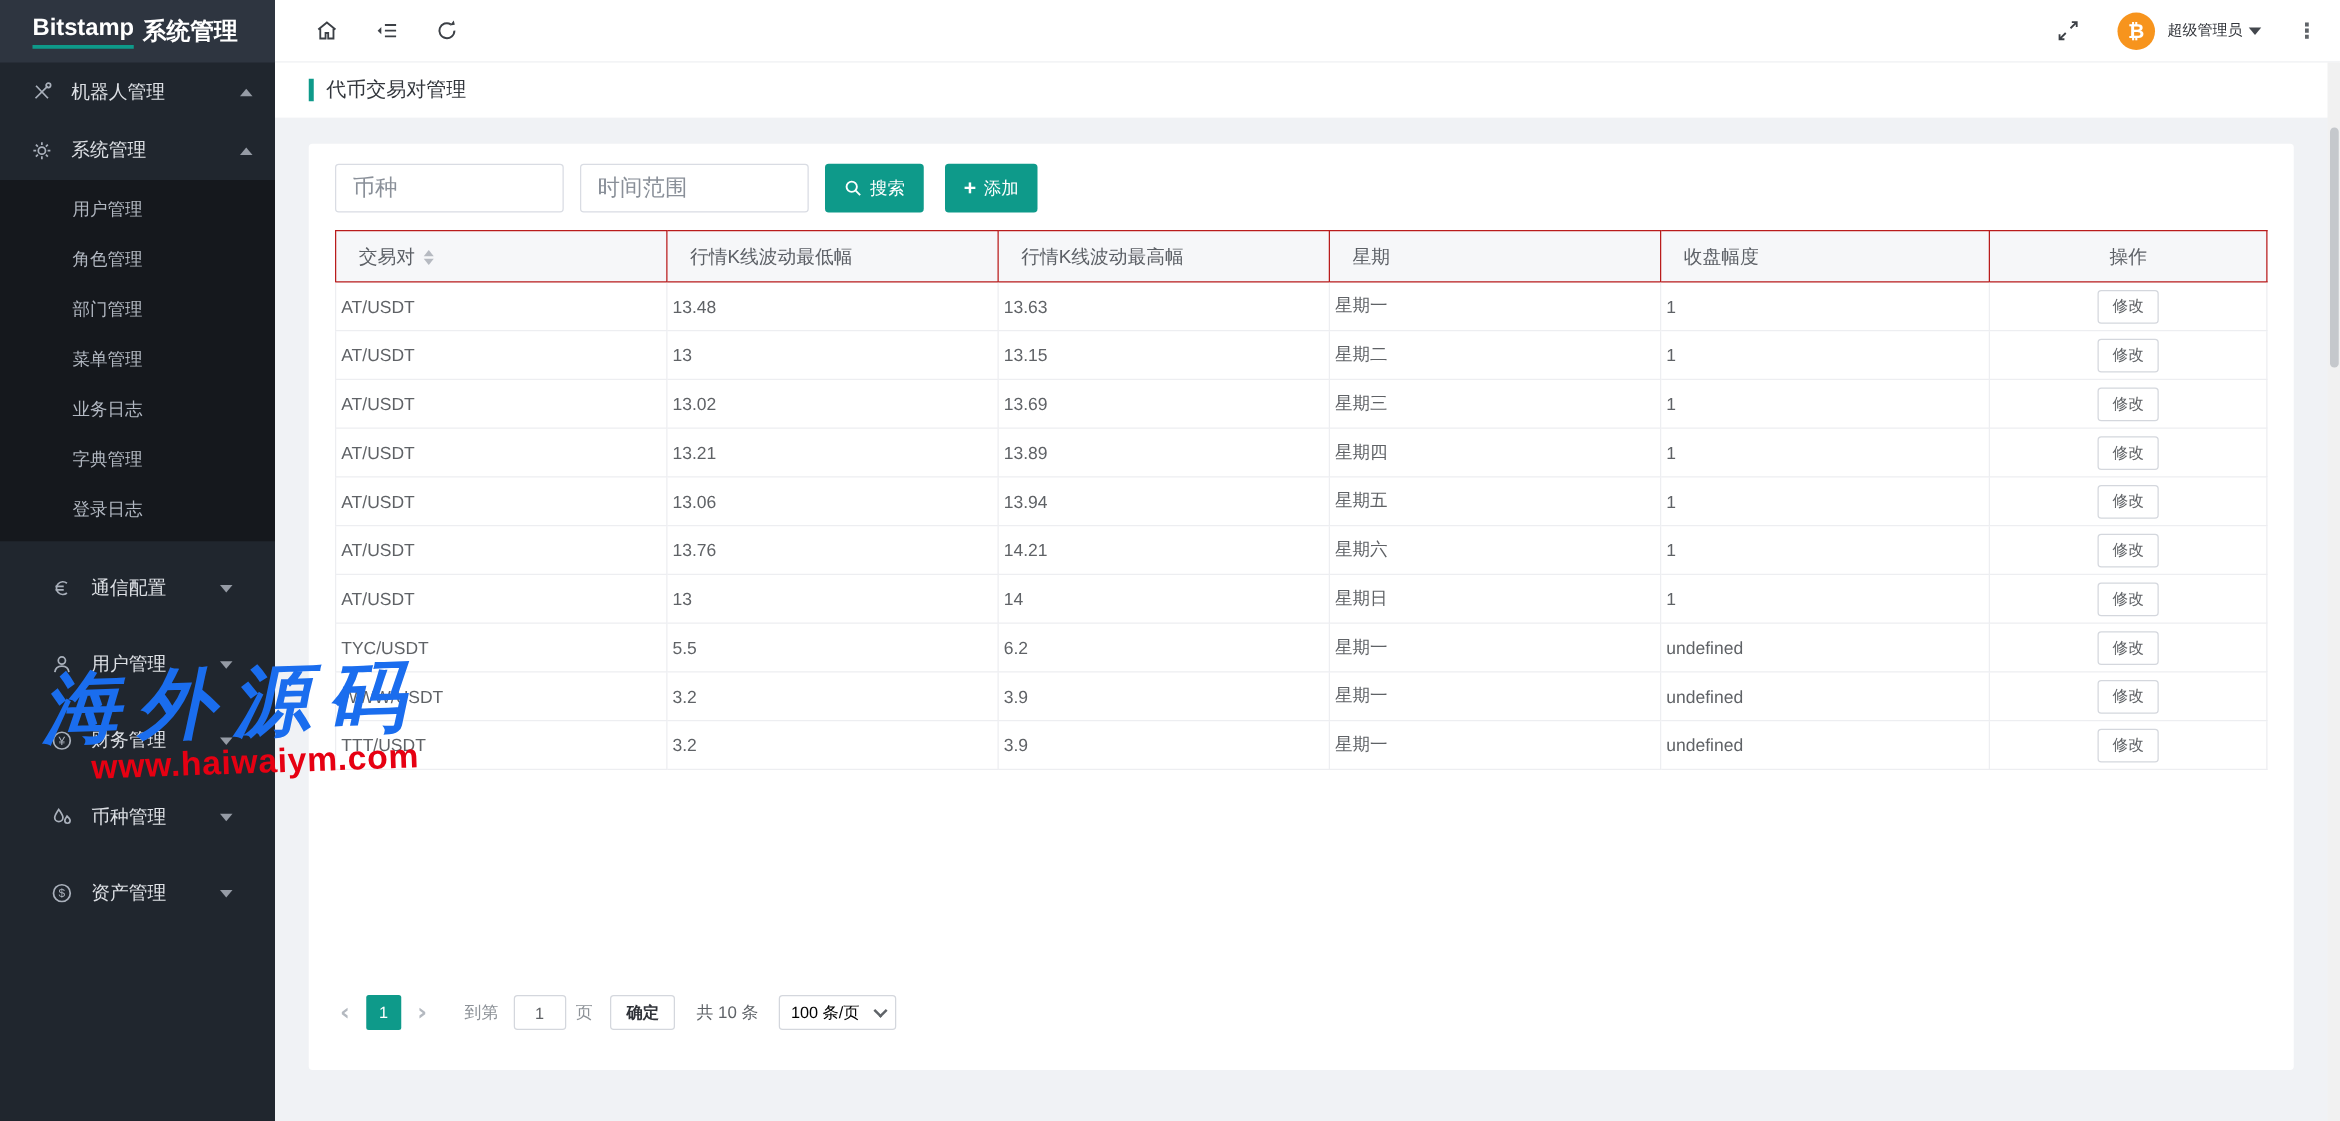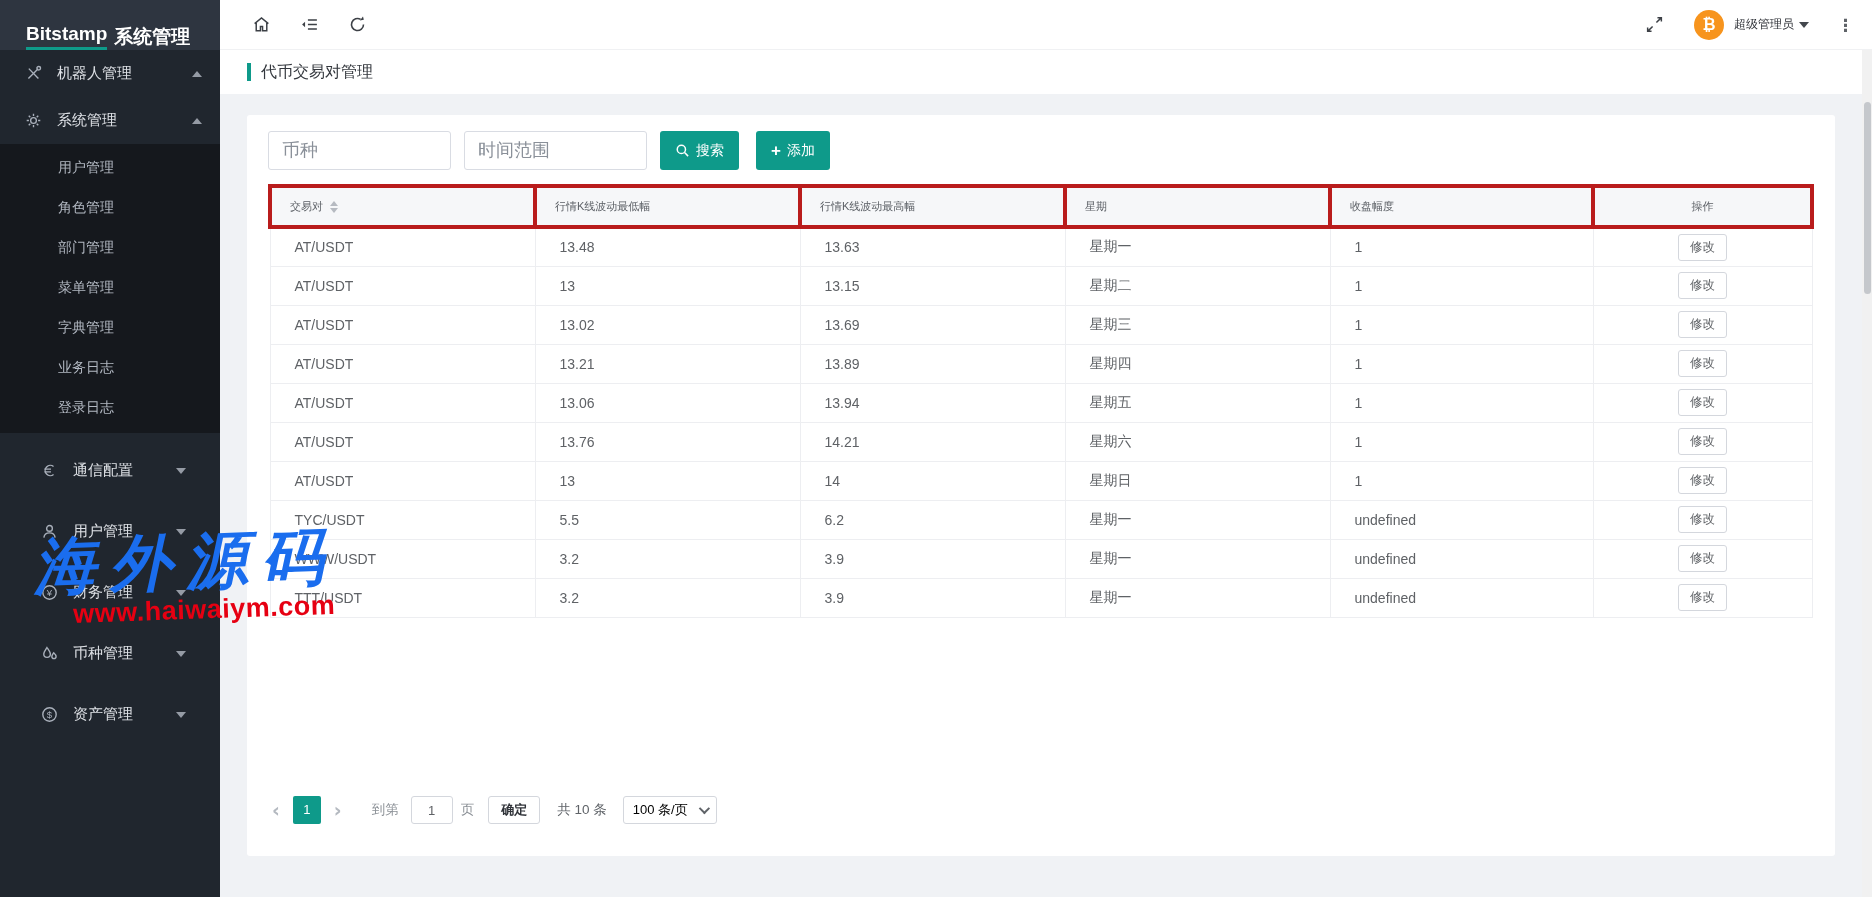--- a/index.html
+++ b/index.html
@@ -2,21 +2,21 @@
 <html><head>
 <meta charset="utf-8">
 <style>
   * { box-sizing: border-box; margin: 0; padding: 0; }
   html,body { width:1872px; height:897px; overflow:hidden;
     font-family:"Liberation Sans","DejaVu Sans",sans-serif; background:#f0f2f5; }
 
   
   .sidebar { position:fixed; left:0; top:0; width:220px; height:897px;
     background:#20262e; z-index:5; overflow:hidden; }
-  .logo { height:50px; background:#2e3540; display:flex; align-items:flex-end;
+  .logo { height:50px; background:#2e3540; display:flex; align-items:center;
     padding-left:26px; color:#fff; font-size:19px; font-weight:bold; white-space:nowrap; }
   .logo .brand { border-bottom:3px solid #0e9a8a; padding-bottom:2px; }
   .logo .suffix { margin-left:7px; }
   .group-header { height:47px; display:flex; align-items:center;
     padding:0 18px 0 25px; color:#dde0e5; font-size:15px; cursor:pointer; }
   .group.collapsed .group-header { margin:14px 16px; }
   .gicon { width:17px; height:17px; margin-right:15px; color:#a9b0bb; flex:0 0 auto; }
   .gicon svg { display:block; width:17px; height:17px; }
   .arrow { margin-left:auto; width:0; height:0; }
   .arrow.up   { border-left:5px solid transparent; border-right:5px solid transparent; border-bottom:6px solid #959ba5; }
@@ -61,23 +61,23 @@
   .btn { height:39px; border:none; border-radius:3px; color:#fff; font-size:14px;
     display:inline-flex; align-items:center; padding:0 15px; cursor:pointer;
     font-family:inherit; }
   .btn-search { background:#0e9a8a; margin-right:17px; }
   .btn-add { background:#0e9a8a; }
   .btn .bicon { width:15px; height:15px; margin-right:6px; }
   .btn .bicon svg { display:block; width:15px; height:15px; }
   .btn .plus-glyph { font-size:17px; font-weight:bold; margin-right:6px; line-height:1; }
 
   table { width:100%; border-collapse:collapse; table-layout:fixed; }
-  th { height:41px; background:#f6f7f9; border:4px solid #b91c1c; font-weight:normal;
-    color:#5c6066; font-size:11px; text-align:left; padding-left:18px; }
-  td { height:39px; border:1px solid #edeef1; color:#5f6266; font-size:14px; padding-left:24px;
+  th { height:41px; background:#f6f7f9; border:1px solid #b91c1c; font-weight:normal;
+    color:#5c6066; font-size:15px; text-align:left; padding-left:18px; }
+  td { height:39px; border:1px solid #edeef1; color:#5f6266; font-size:14px; padding-left:4px;
     background:#fff; white-space:nowrap; overflow:hidden; }
   th.center, td.center { text-align:center; padding-left:0; }
   .sort-caret { display:inline-flex; flex-direction:column; vertical-align:middle; margin-left:7px; }
   .sort-caret i { width:0; height:0; display:block; }
   .sort-caret .up { border-left:4.5px solid transparent; border-right:4.5px solid transparent;
     border-bottom:5px solid #b6bac1; margin-bottom:2px; }
   .sort-caret .down { border-left:4.5px solid transparent; border-right:4.5px solid transparent;
     border-top:5px solid #b6bac1; }
   .btn-edit { border:1px solid #d4d7dd; background:#fff; color:#5f6266; font-size:12.5px;
     padding:4px 11px; border-radius:3px; cursor:pointer; font-family:inherit; }
@@ -144,22 +144,22 @@
             </svg>
           </span>
           <span>系统管理</span>
           <i class="arrow up"></i>
         </div>
         <div class="submenu">
           <div class="submenu-item">用户管理</div>
           <div class="submenu-item">角色管理</div>
           <div class="submenu-item">部门管理</div>
           <div class="submenu-item">菜单管理</div>
+          <div class="submenu-item">业务日志</div>
           <div class="submenu-item">字典管理</div>
-          <div class="submenu-item">业务日志</div>
           <div class="submenu-item">登录日志</div>
         </div>
       </div>
       <div class="group collapsed">
         <div class="group-header">
           <span class="gicon">
             <svg viewBox="0 0 16 16" fill="none" stroke="currentColor" stroke-width="1.3">
               <path d="M11.8 4.3A4.8 4.8 0 1 0 11.8 11.7"></path>
               <path d="M3.2 6.7h6.2M3.2 9.3h6.2"></path>
             </svg>

